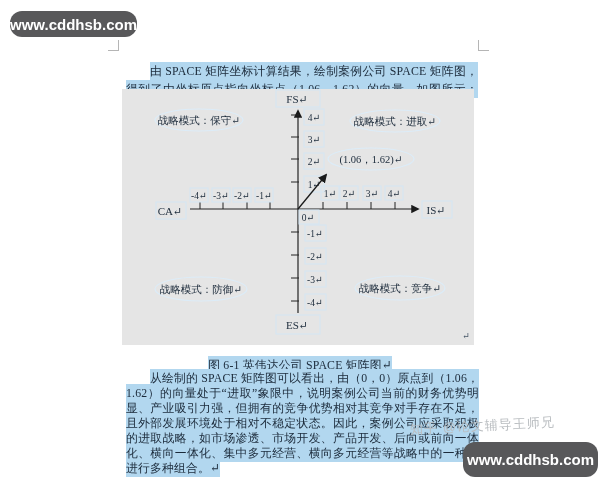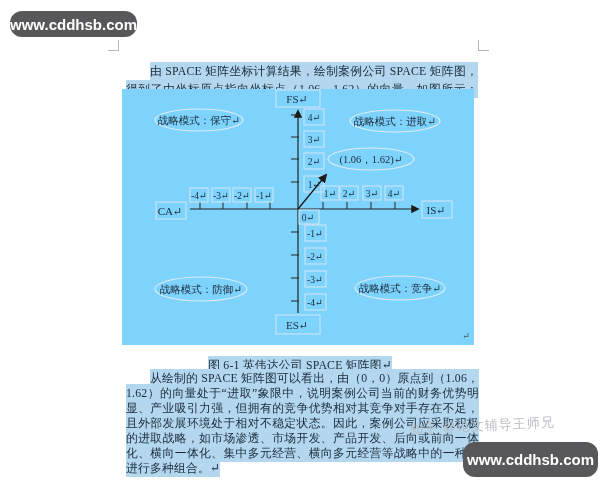--- a/index.html
+++ b/index.html
@@ -23,21 +23,21 @@
   .corner-tr{left:478px;top:40px;border-left:1px solid #b5b5b5;border-bottom:1px solid #b5b5b5;}
   
   .doc-par{position:absolute;z-index:2;font-size:11.8px;letter-spacing:.2px;text-align:justify;}
   .hl{background:#b2d7ef;padding:2px 0;}
   #p1{left:126px;top:50px;width:352px;line-height:18px;text-indent:24px;}
   #caption{left:122px;top:346px;width:356px;text-align:center;line-height:15px;}
   #p2{left:126px;top:359px;width:353px;line-height:15px;text-indent:24px;}
   
   #figure{
     position:absolute;left:122px;top:89px;width:352px;height:256px;
-    background:#7dd3fc;z-index:2;
+    background:#e5e5e5;z-index:2;
   }
   #figure svg{display:block;}
   .ax-line{stroke:#222;stroke-width:1.2;fill:none;}
   .tick{stroke:#222;stroke-width:1;}
   .cell{fill:none;stroke:#d3e6f4;stroke-width:1;}
   .ell{fill:none;stroke:#dcecf8;stroke-width:1.2;}
   text{fill:#1b2a3a;font-family:"Liberation Serif","DejaVu Serif",serif;}
   .ax-t{font-size:11px;text-anchor:middle;}
   .tk{font-size:9.5px;text-anchor:middle;}
   .ql{font-size:10.5px;text-anchor:middle;}

